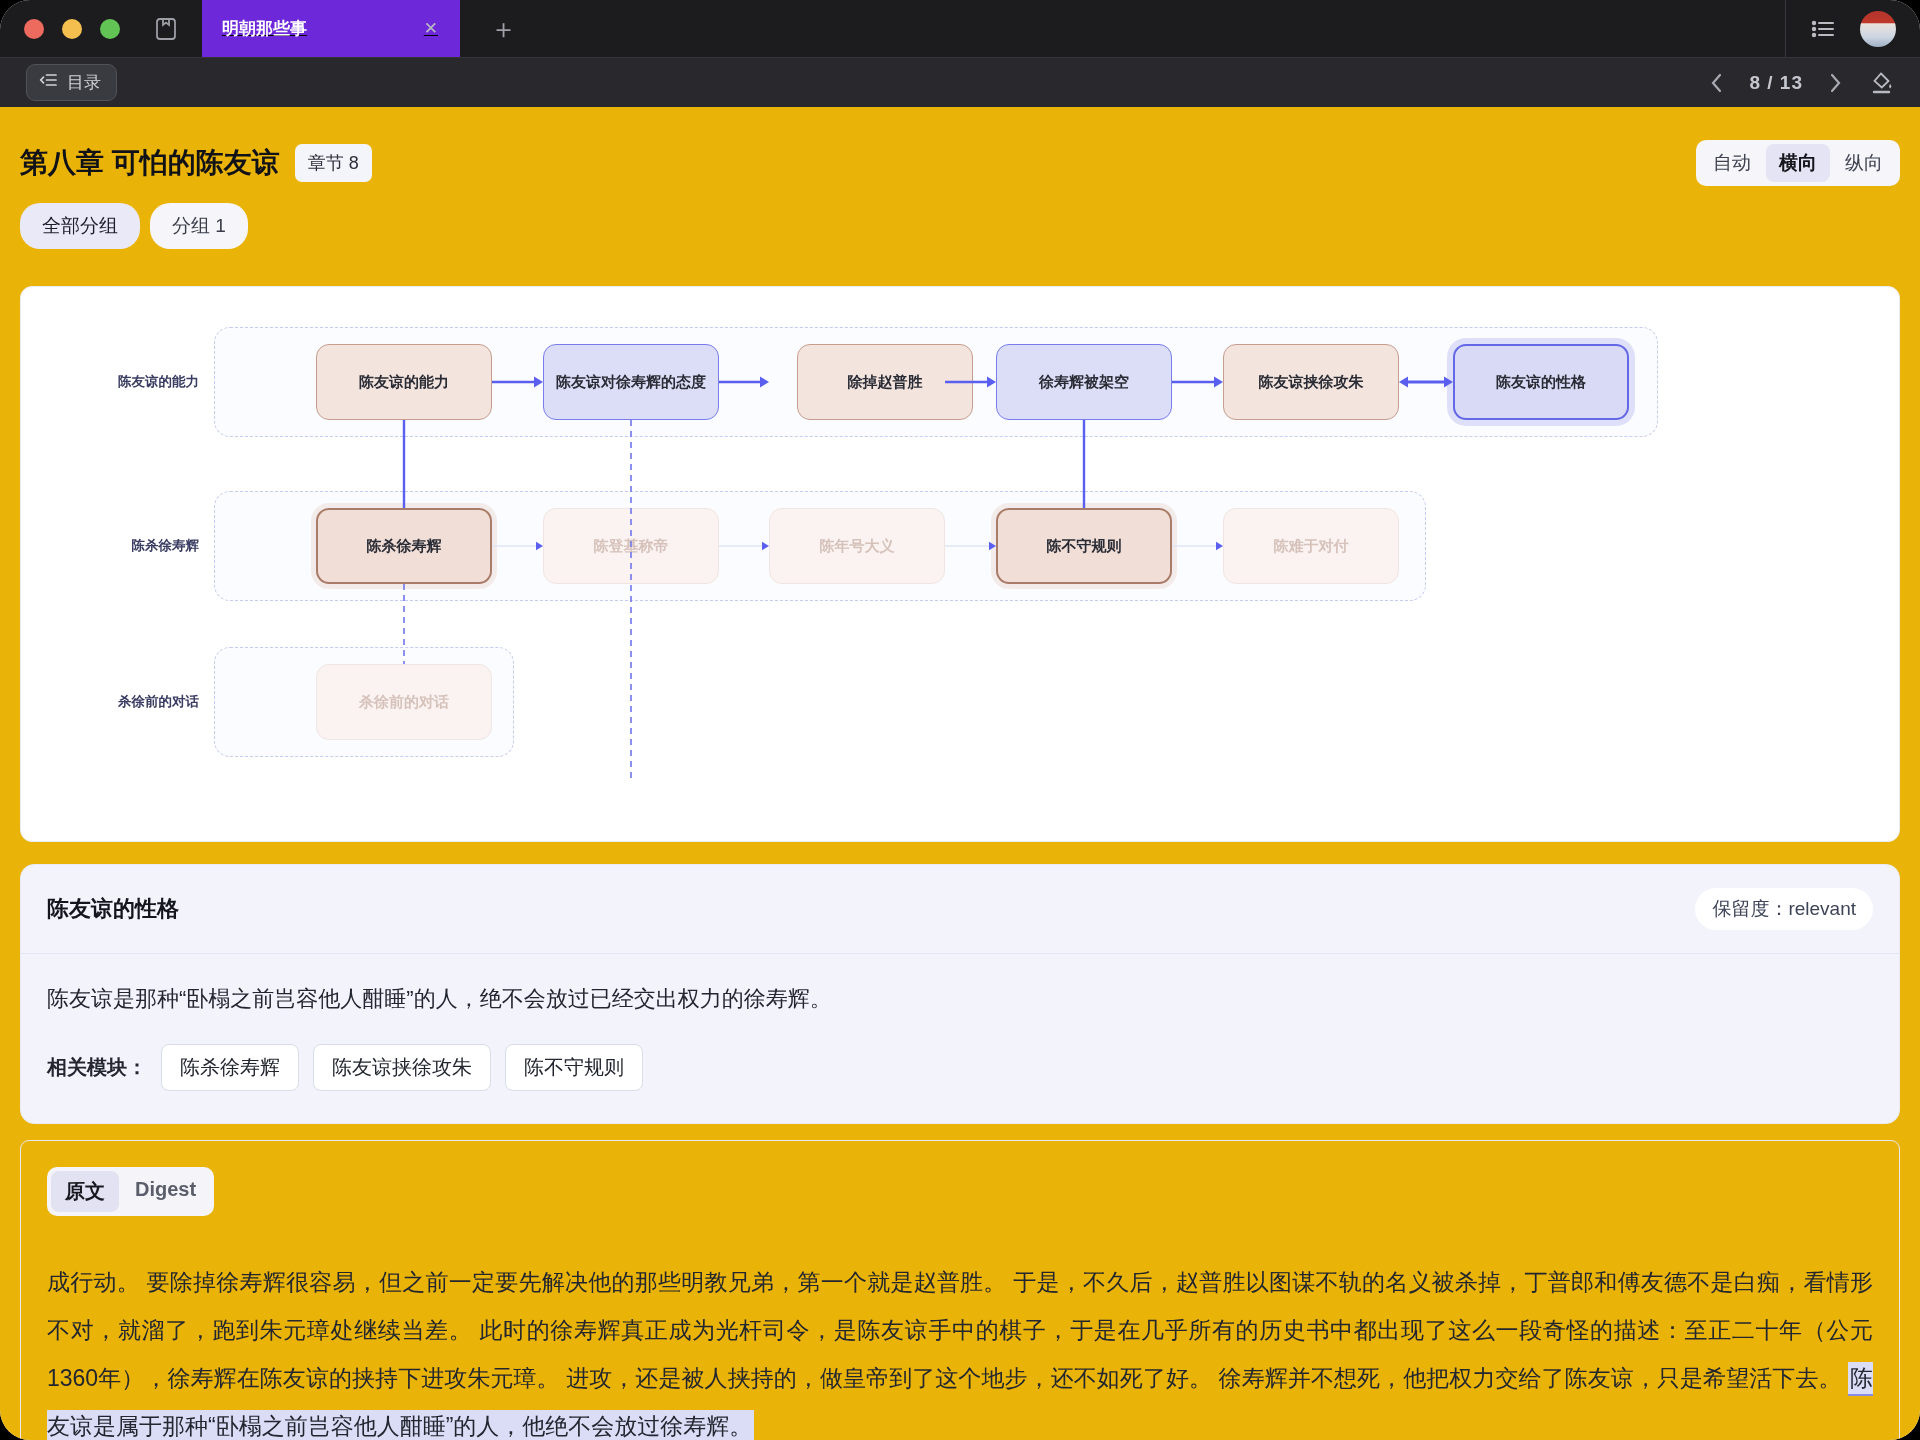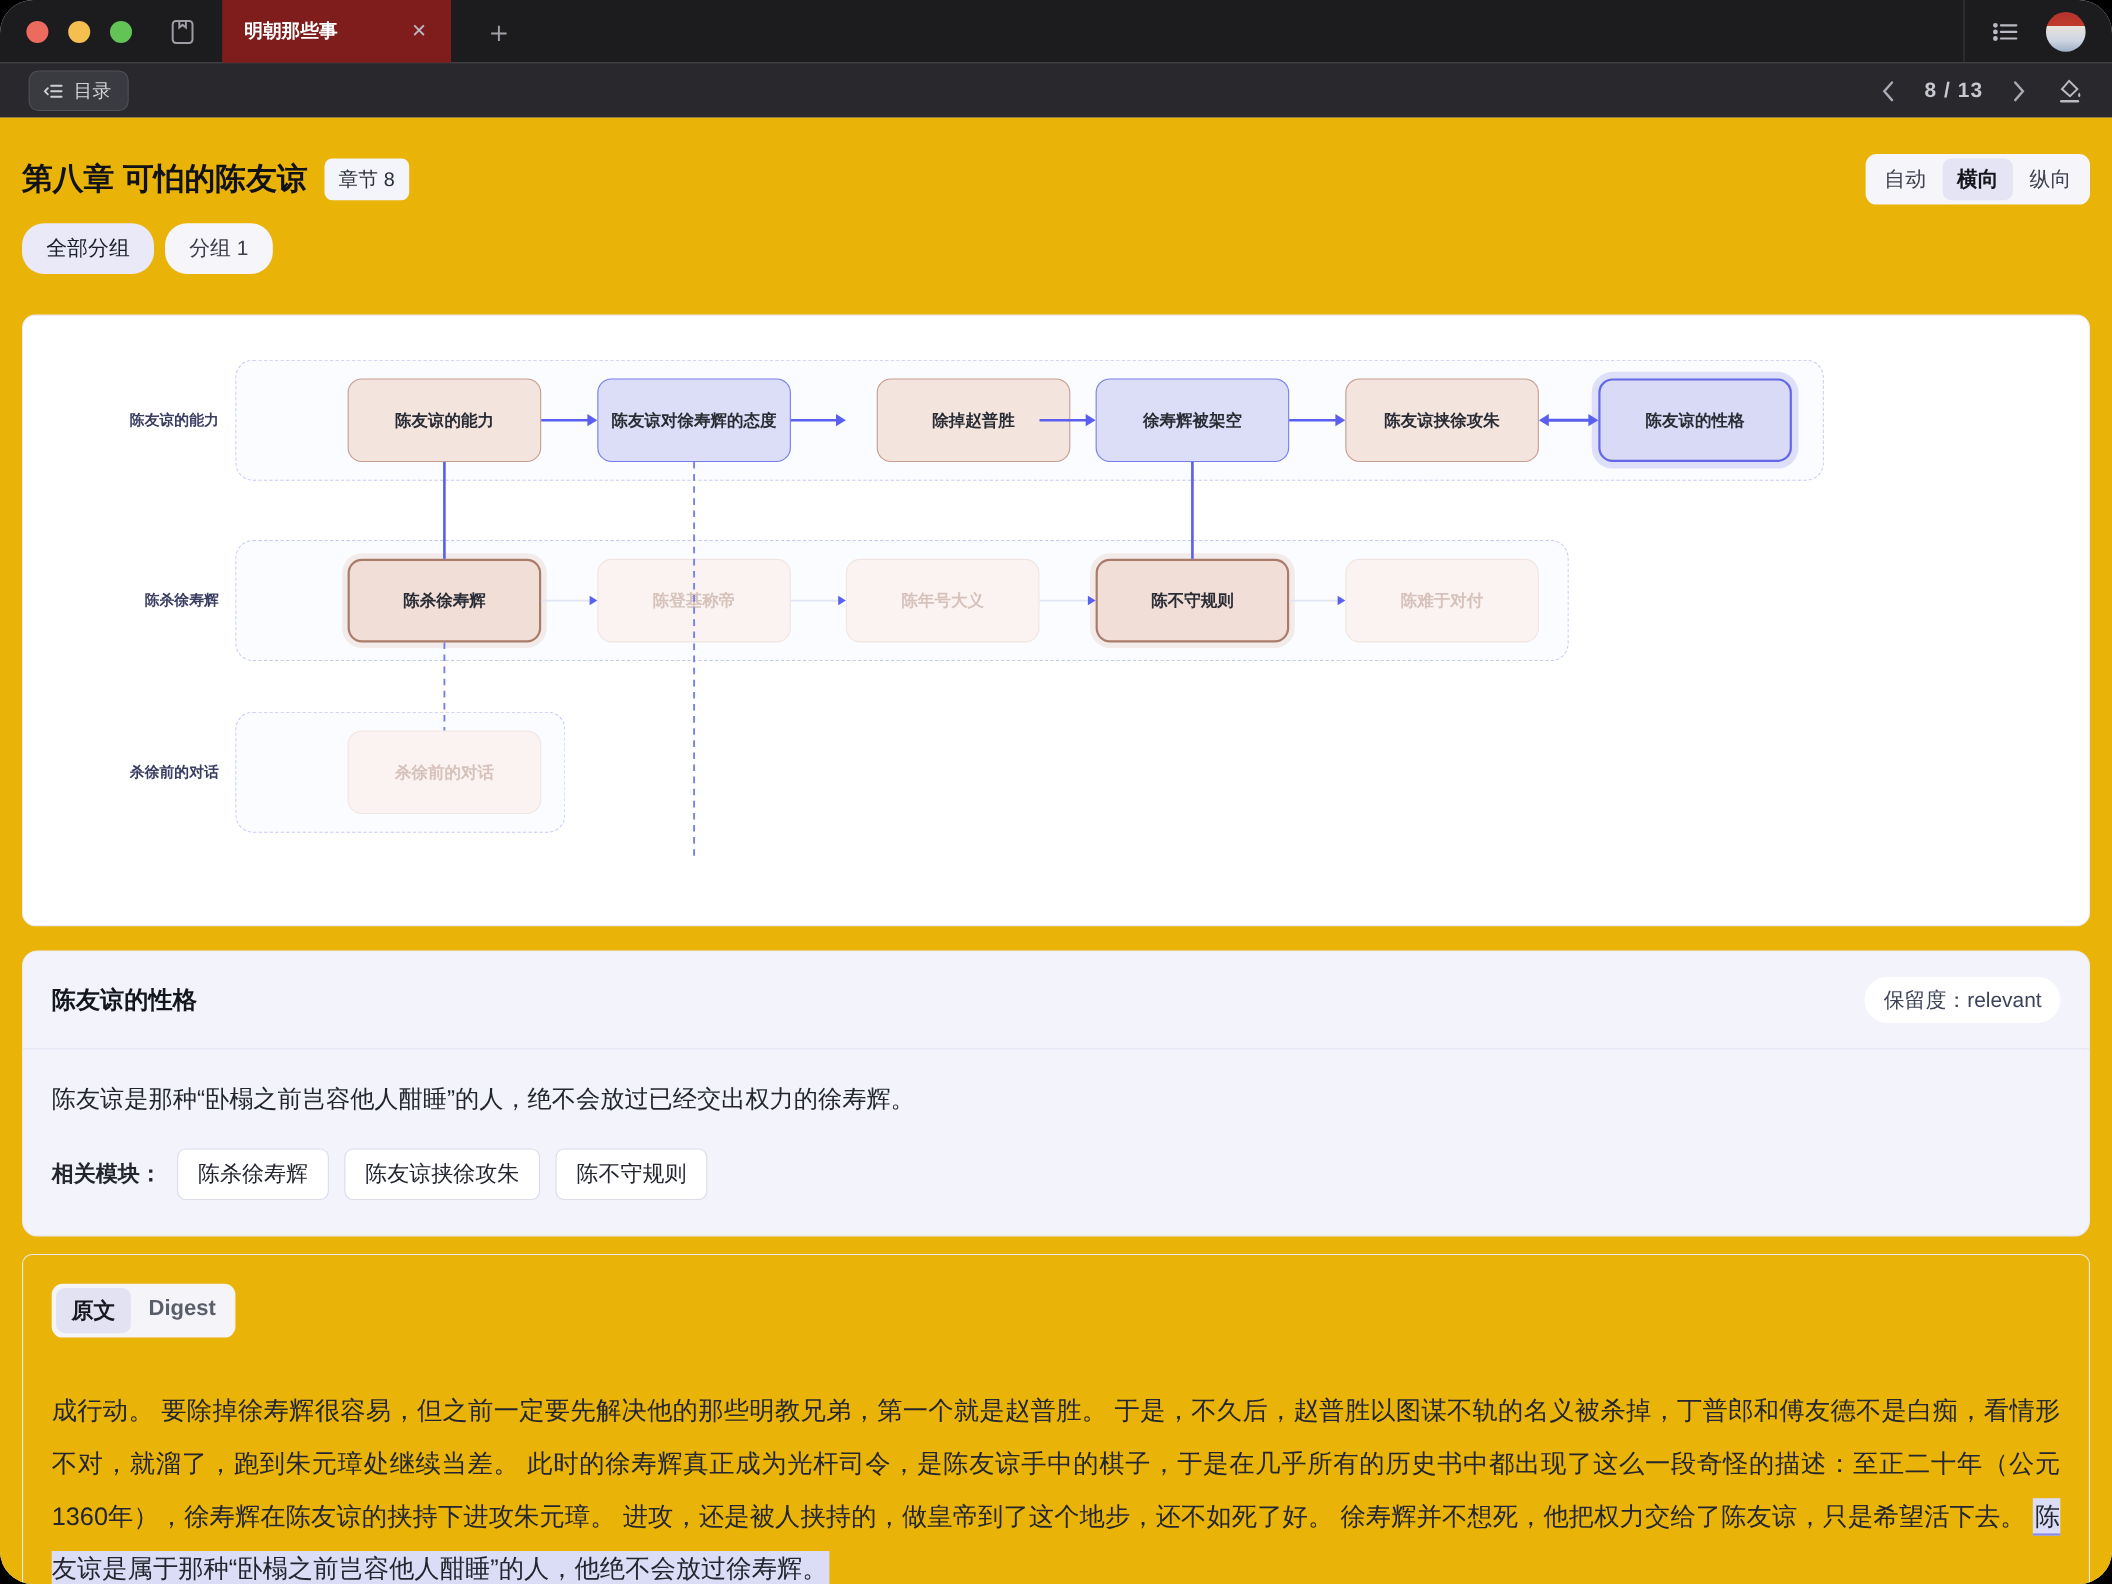--- a/index.html
+++ b/index.html
@@ -6,33 +6,33 @@
   html,body { width:1920px; height:1440px; background:#000; font-family:"Liberation Sans","DejaVu Sans",sans-serif; }
   .window { width:1920px; height:1440px; border-radius:30px; overflow:hidden; background:#fff; position:relative; }
 
   
   .titlebar { height:57px; background:#1c1c1f; display:flex; align-items:center; position:relative; }
   .traffic { display:flex; gap:18px; padding-left:24px; }
   .light { width:20px; height:20px; border-radius:50%; cursor:pointer; }
   .light.red{ background:#ed6a5f; } .light.yellow{ background:#f5bf4f; } .light.green{ background:#61c454; }
   .tb-icon { color:#9d9ea6; display:flex; align-items:center; justify-content:center; cursor:pointer; }
   .bookmark-wrap { margin-left:34px; }
-  .tab { height:57px; width:208px; margin-left:24px; background:#7f1d1d; display:flex; align-items:center; padding:0 16px 0 20px; cursor:pointer; }
+  .tab { height:57px; width:258px; margin-left:24px; background:#6d28d9; display:flex; align-items:center; padding:0 16px 0 20px; cursor:pointer;text-decoration:underline; }
   .tab-title { color:#fff; font-size:17px; font-weight:bold; flex:1; }
   .tab-close { color:#b9bac2; font-size:17px; padding:2px 6px; cursor:pointer; }
   .newtab { color:#9fa0a8; font-size:27px; font-weight:300; margin-left:22px; cursor:pointer; padding:0 8px; }
   .tb-right { position:absolute; right:0; top:0; height:57px; display:flex; align-items:center; }
   .tb-sep { width:1px; height:57px; background:#38383d; }
   .menu-wrap { margin:0 24px; }
   .avatar { width:36px; height:36px; border-radius:50%; margin-right:24px; cursor:pointer;
             background:linear-gradient(180deg,#b5342c 0%,#c0392b 34%,#e9e4dd 35%,#cdd5e2 72%,#9fb0c5 100%); }
 
   
   .toolbar { height:50px; background:#28282d; border-top:1px solid #343439; display:flex; align-items:center; justify-content:space-between; padding:0 26px; }
-  .toc-btn { display:flex; align-items:center; gap:9px; background:#3a3a41; border:1px solid #515159; border-radius:9px; padding:6px 15px 6px 12px; cursor:pointer; }
+  .toc-btn { display:flex; gap:9px; background:#3a3a41; border:1px solid #515159; border-radius:9px; padding:6px 15px 6px 12px; cursor:pointer; }
   .toc-btn span { color:#d2d3d8; font-size:17px; }
   .pager { display:flex; align-items:center; gap:26px; }
   .pg-btn { display:flex; align-items:center; cursor:pointer; }
   .pg-num { color:#c7c8cf; font-size:19px; font-weight:bold; letter-spacing:1px; }
 
   
   .main { background:#eab308; height:1333px; padding:0 20px; }
   .title-row { display:flex; justify-content:space-between; align-items:center; padding-top:33px; }
   .title-left { display:flex; align-items:center; }
   .page-title { font-size:28px; font-weight:bold; color:#101218; }

